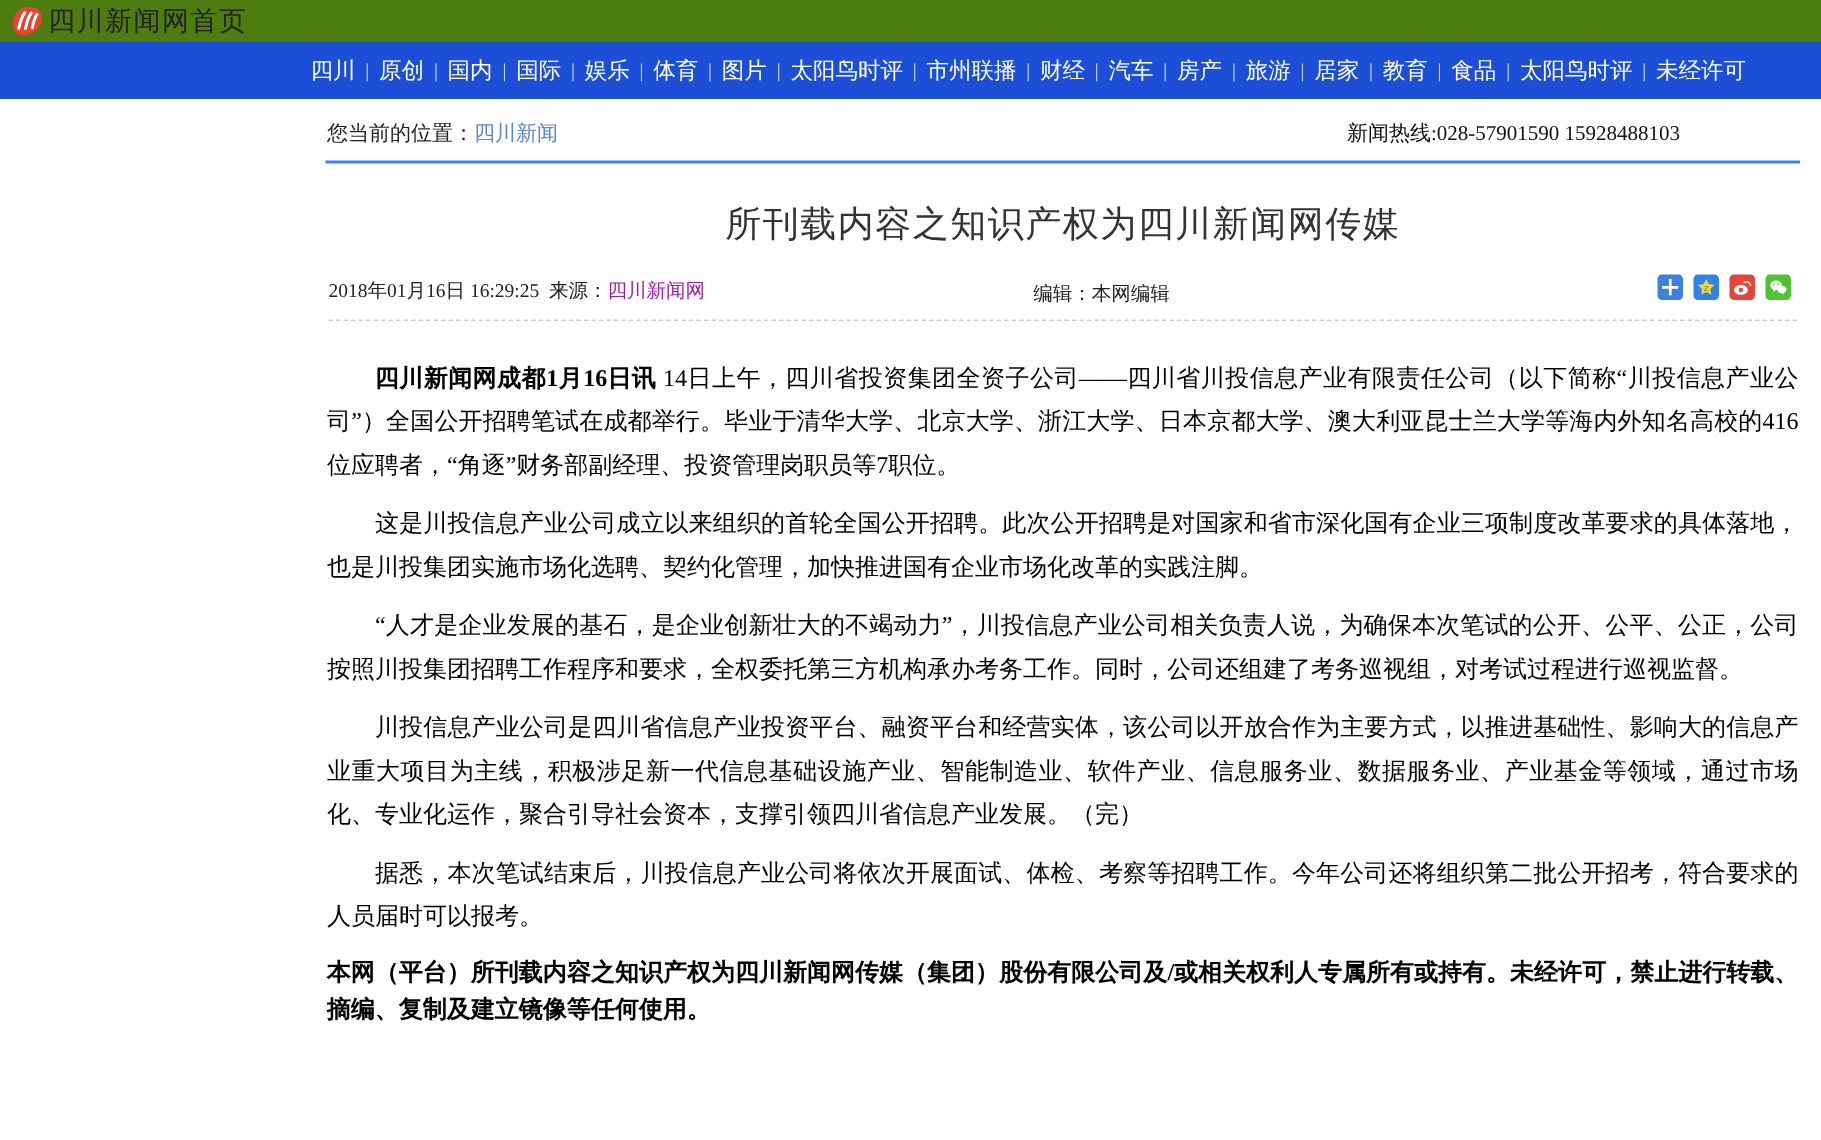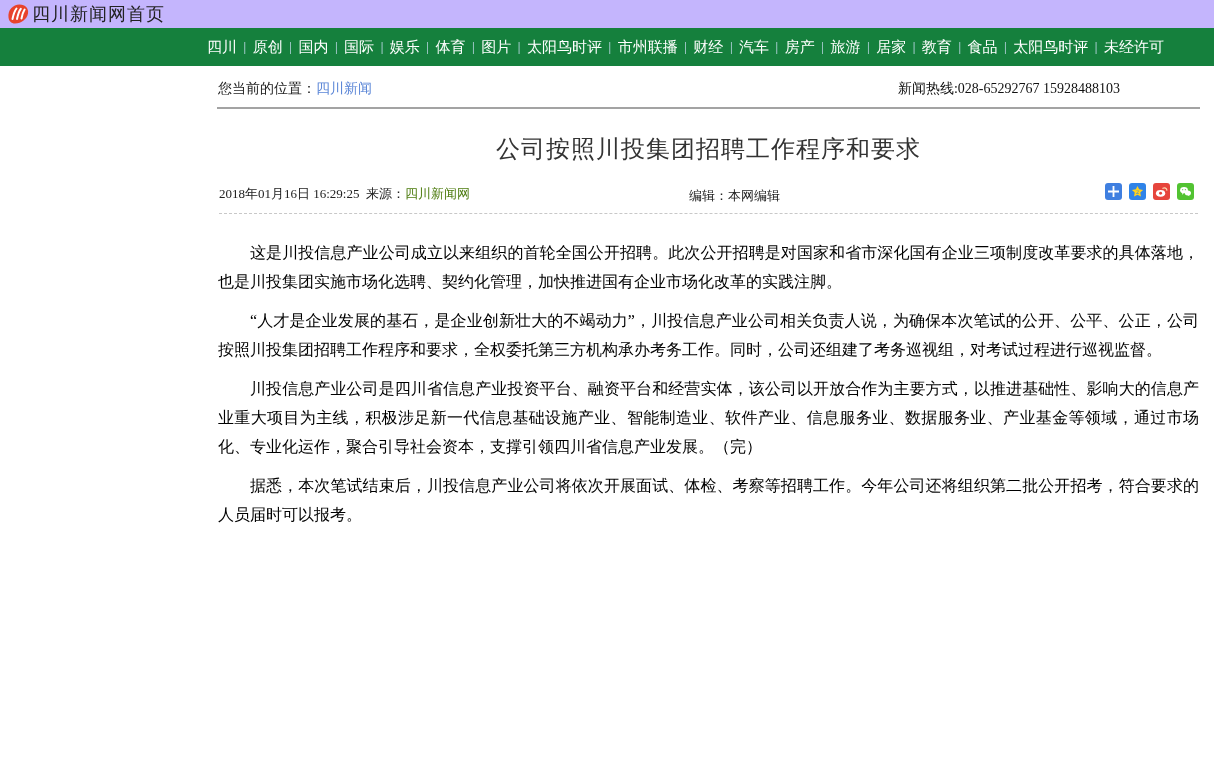--- a/index.html
+++ b/index.html
@@ -1,47 +1,47 @@
 <!DOCTYPE html>
 <html><head>
 <meta charset="utf-8">
 <style>
   * { margin:0; padding:0; box-sizing:border-box; }
   html,body { width:1214px; height:760px; overflow:hidden; background:#fff;
               font-family:"Liberation Serif","DejaVu Serif",serif; }
 
   
-  .topbar { height:28px; display:flex; align-items:center; padding-left:6px; background:#c4b5fd; }
+  .topbar { height:28px; display:flex; align-items:center; padding-left:6px; background:#4d7c0f; }
   .topbar .logo-ico { width:24px; height:24px; margin-right:2px; }
   .topbar .logo-txt { font-size:18px; color:#222; letter-spacing:1px;
                       font-family:"Liberation Sans","DejaVu Sans",sans-serif; }
 
   
-  .nav { height:38px; background:#15803d; display:flex; align-items:center; }
+  .nav { height:38px; background:#1d4ed8; display:flex; align-items:center; }
   .nav-inner { margin-left:207px; width:985px; display:flex; align-items:center;
                justify-content:space-between; padding-right:28px; }
   .nav-item { color:#fff; font-size:15px; cursor:pointer; white-space:nowrap; }
   .nav-sep { color:#cfe0f7; font-size:13px; }
 
   
   .content { margin-left:203px; width:1011px; padding:0 14px 0 14px; }
 
   .crumb-row { display:flex; justify-content:space-between; align-items:flex-end;
-               padding:14px 2px 9px 1px; border-bottom:2px solid #a3a3a3; font-size:14px; color:#222; }
+               padding:14px 2px 9px 1px; border-bottom:2px solid #3b82f6; font-size:14px; color:#222; }
   .crumb-link { color:#5b86d7; text-decoration:none; cursor:pointer; }
   .hotline { color:#111; padding-right:78px; }
 
   .art-title { text-align:center; font-size:24px; color:#333; font-weight:500;
                margin:24px 0 20px 0; letter-spacing:1px;
                font-family:"Liberation Sans","DejaVu Sans",sans-serif; }
 
   .meta-row { position:relative; font-size:13px; color:#222; height:22px;
               margin:0 2px; border-bottom:1px dashed #c8c8c8; padding-bottom:28px; }
   .meta-left { position:absolute; left:0; top:0; }
-  .meta-src-link { color:#4d7c0f; text-decoration:none; cursor:pointer; }
+  .meta-src-link { color:#a21caf; text-decoration:none; cursor:pointer; }
   .meta-editor { position:absolute; left:48%; top:2px; }
   .meta-share { position:absolute; right:4px; top:-2px; display:flex; gap:7px; }
   .share-ic { width:17px; height:17px; border-radius:3px; display:flex; align-items:center;
               justify-content:center; cursor:pointer; }
 
   .article { padding:14px 1px 0 1px; font-size:16px; color:#000; }
   .article p { text-indent:2em; line-height:29px; margin:10px 0; text-align:justify; }
   .lead-b { font-weight:bold; }
 
   .footer-note { margin:6px 1px 0 1px; font-size:16px; font-weight:bold; color:#000;
@@ -101,24 +101,24 @@
     <span class="nav-item">未经许可</span>
   </div>
 </div>
 
 <div class="content">
 
   <div class="crumb-row">
     <span>
       <span>您当前的位置：</span><a class="crumb-link">四川新闻</a>
     </span>
-    <span class="hotline">新闻热线:028-65292767  15928488103</span>
+    <span class="hotline">新闻热线:028-57901590  15928488103</span>
   </div>
 
-  <h1 class="art-title">公司按照川投集团招聘工作程序和要求</h1>
+  <h1 class="art-title">所刊载内容之知识产权为四川新闻网传媒</h1>
 
   <div class="meta-row">
     <span class="meta-left">
       <span>2018年01月16日  16:29:25</span>&nbsp;
       <span>来源：</span><a class="meta-src-link">四川新闻网</a>
     </span>
     <span class="meta-editor">编辑：本网编辑</span>
     <span class="meta-share">
       <span class="share-ic" style="background:#3f7fe0">
         <svg width="11" height="11" viewBox="0 0 12 12">
@@ -145,20 +145,22 @@
             <ellipse cx="9.6" cy="8.6" rx="3.3" ry="2.7" fill="#fff"></ellipse>
             <path d="M10.8 10.8 L11.4 12.2 L9.4 11.2 Z" fill="#fff"></path>
             <circle cx="4" cy="5" r=".6" fill="#52c332"></circle>
             <circle cx="6.8" cy="5" r=".6" fill="#52c332"></circle>
           </svg>
       </span>
     </span>
   </div>
 
   <div class="article">
+    <p><b class="lead-b">四川新闻网成都1月16日讯</b> <span>14日上午，四川省投资集团全资子公司——四川省川投信息产业有限责任公司（以下简称“川投信息产业公司”）全国公开招聘笔试在成都举行。毕业于清华大学、北京大学、浙江大学、日本京都大学、澳大利亚昆士兰大学等海内外知名高校的416位应聘者，“角逐”财务部副经理、投资管理岗职员等7职位。</span></p>
     <p>这是川投信息产业公司成立以来组织的首轮全国公开招聘。此次公开招聘是对国家和省市深化国有企业三项制度改革要求的具体落地，也是川投集团实施市场化选聘、契约化管理，加快推进国有企业市场化改革的实践注脚。</p>
     <p>“人才是企业发展的基石，是企业创新壮大的不竭动力”，川投信息产业公司相关负责人说，为确保本次笔试的公开、公平、公正，公司按照川投集团招聘工作程序和要求，全权委托第三方机构承办考务工作。同时，公司还组建了考务巡视组，对考试过程进行巡视监督。</p>
     <p>川投信息产业公司是四川省信息产业投资平台、融资平台和经营实体，该公司以开放合作为主要方式，以推进基础性、影响大的信息产业重大项目为主线，积极涉足新一代信息基础设施产业、智能制造业、软件产业、信息服务业、数据服务业、产业基金等领域，通过市场化、专业化运作，聚合引导社会资本，支撑引领四川省信息产业发展。（完）</p>
     <p>据悉，本次笔试结束后，川投信息产业公司将依次开展面试、体检、考察等招聘工作。今年公司还将组织第二批公开招考，符合要求的人员届时可以报考。</p>
   </div>
 
+  <div class="footer-note">本网（平台）所刊载内容之知识产权为四川新闻网传媒（集团）股份有限公司及/或相关权利人专属所有或持有。未经许可，禁止进行转载、摘编、复制及建立镜像等任何使用。</div>
 
 </div>
 
 </body></html>

